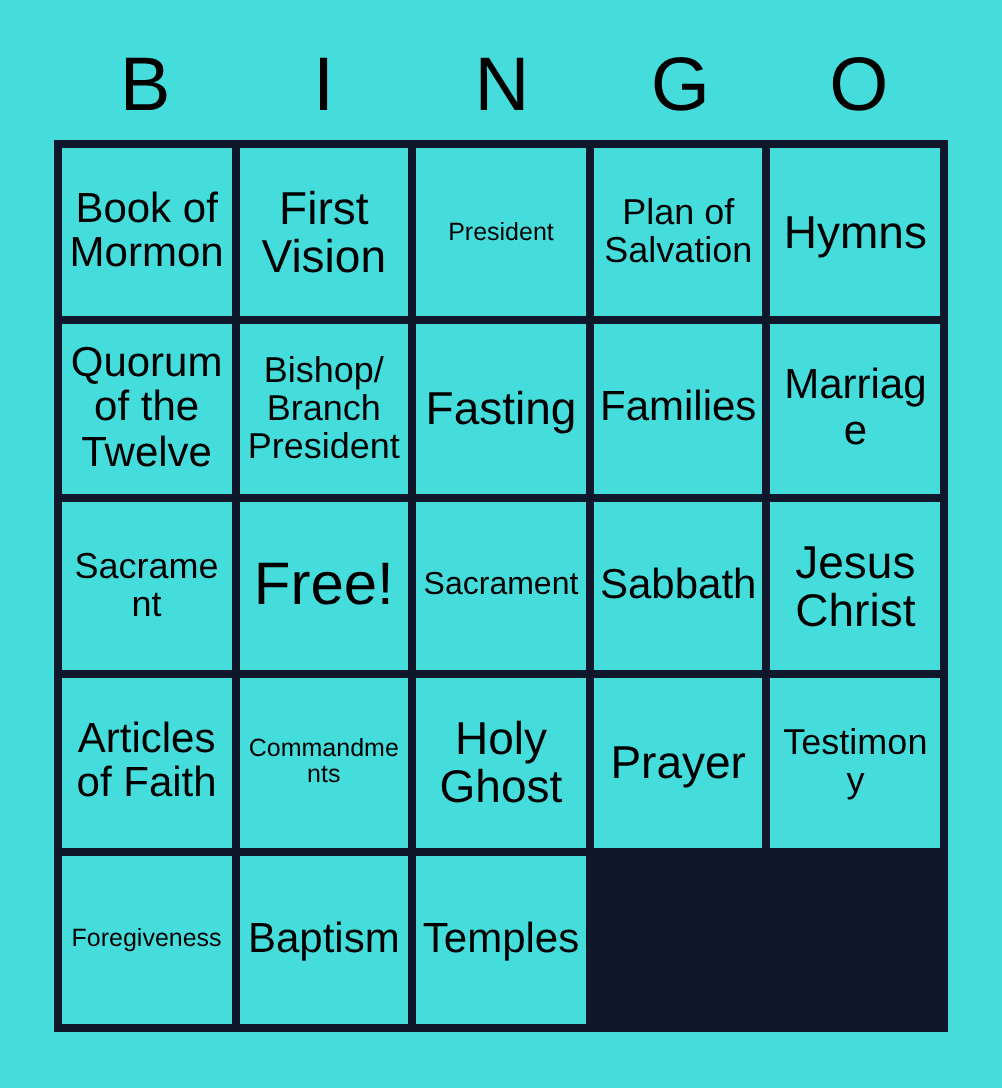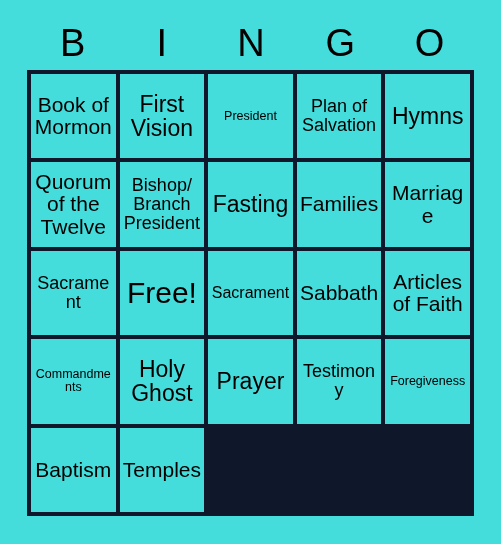--- a/index.html
+++ b/index.html
@@ -146,20 +146,24 @@
     <div class="cell fs-xxl">
         <span class="cell-text">Free!</span>
       </div>
     <div class="cell fs-sm">
         <span class="cell-text">Sacrament</span>
       </div>
     <div class="cell fs-lg">
         <span class="cell-text">Sabbath</span>
       </div>
 
+    <div class="cell fs-xl">
+        <span class="cell-text">Jesus
+Christ</span>
+      </div>
     <div class="cell fs-lg">
         <span class="cell-text">Articles
 of Faith</span>
       </div>
     <div class="cell fs-xs">
         <span class="cell-text">Commandments</span>
       </div>
     <div class="cell fs-xl">
         <span class="cell-text">Holy
 Ghost</span>

